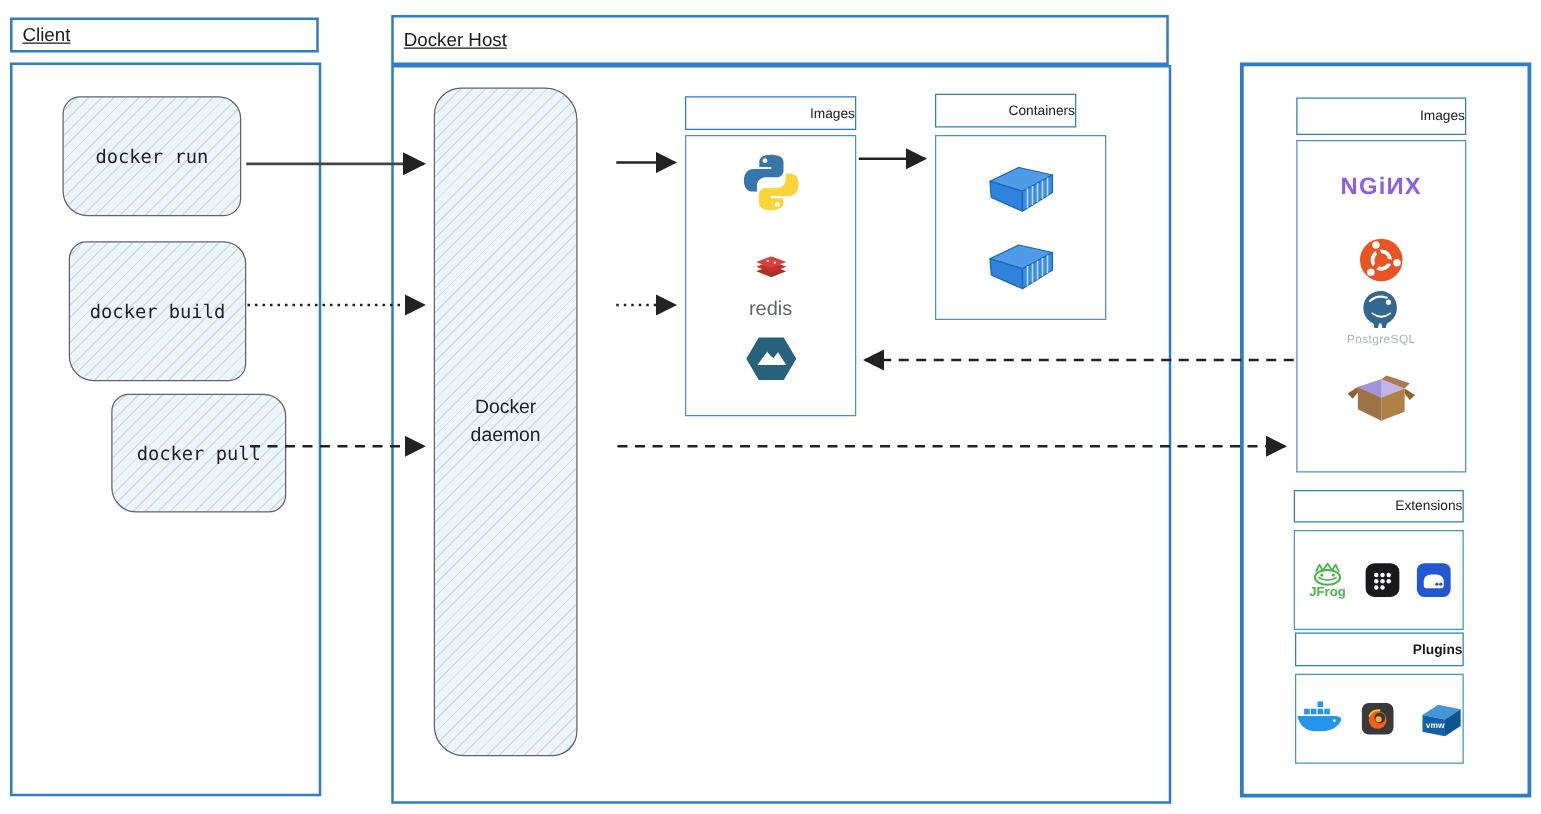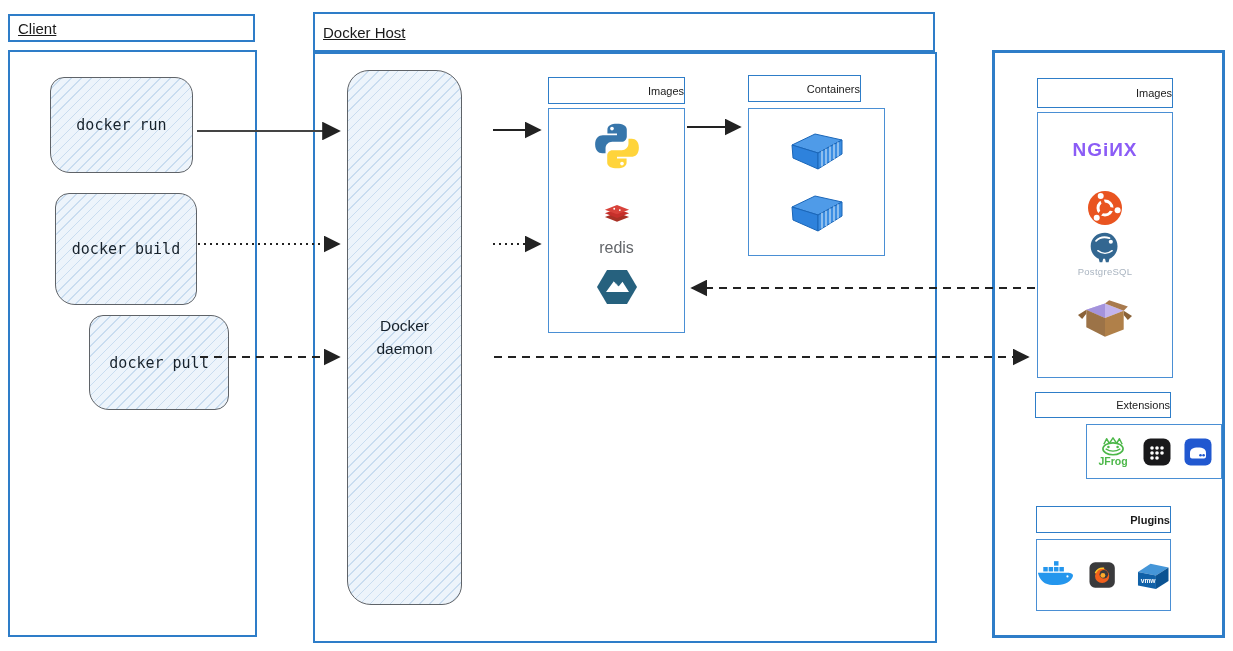--- a/index.html
+++ b/index.html
@@ -175,21 +175,21 @@
         <polygon points="44,13 52,18 48,22 44,17" fill="#8a6238"></polygon>
         <polygon points="8,12 26,20 26,38 8,29" fill="#9c7347"></polygon>
         <polygon points="26,20 44,13 44,31 26,38" fill="#b08049"></polygon>
       </svg>
     </div>
   </div>
 
   <div class="labelbox" style="left:1035px;top:392px;width:136px;height:26px;">
     <span>Extensions</span>
   </div>
-  <div class="contentbox" style="left:1086px;top:424px;width:136px;height:55px;">
+  <div class="contentbox" style="left:1035px;top:424px;width:136px;height:80px;">
     <div class="row-icons" style="top:0;bottom:0;">
       <div style="display:flex;flex-direction:column;align-items:center;">
         <svg width="34" height="22" viewBox="0 0 36 24">
           <path d="M8,9 L11,3 L14,8 L18,2 L22,8 L25,3 L28,9" stroke="#4cb749" stroke-width="1.6" fill="none" stroke-linejoin="round"></path>
           <ellipse cx="18" cy="14" rx="11" ry="6.5" fill="none" stroke="#4cb749" stroke-width="1.8"></ellipse>
           <path d="M10,14 Q18,19 26,14" stroke="#4cb749" stroke-width="1.4" fill="none"></path>
           <circle cx="13" cy="12" r="1.4" fill="#4cb749"></circle>
           <circle cx="23" cy="12" r="1.4" fill="#4cb749"></circle>
         </svg>
         <span class="jfrog-word">JFrog</span>

